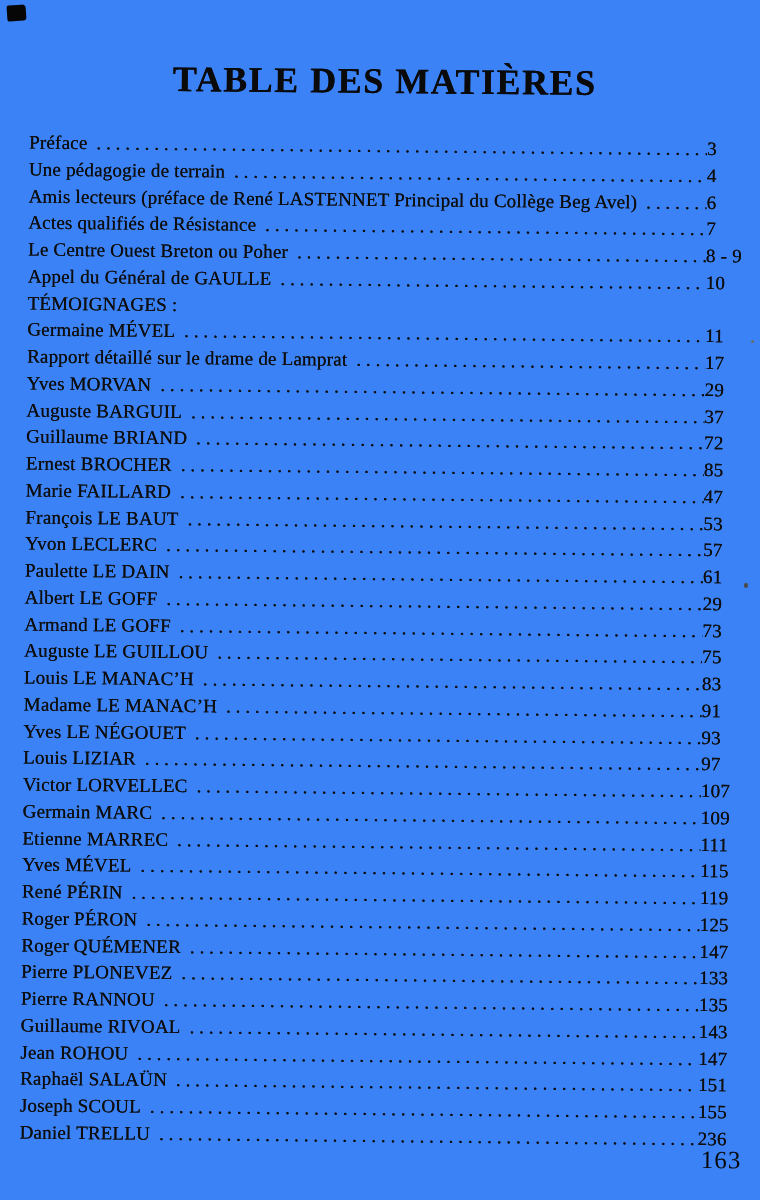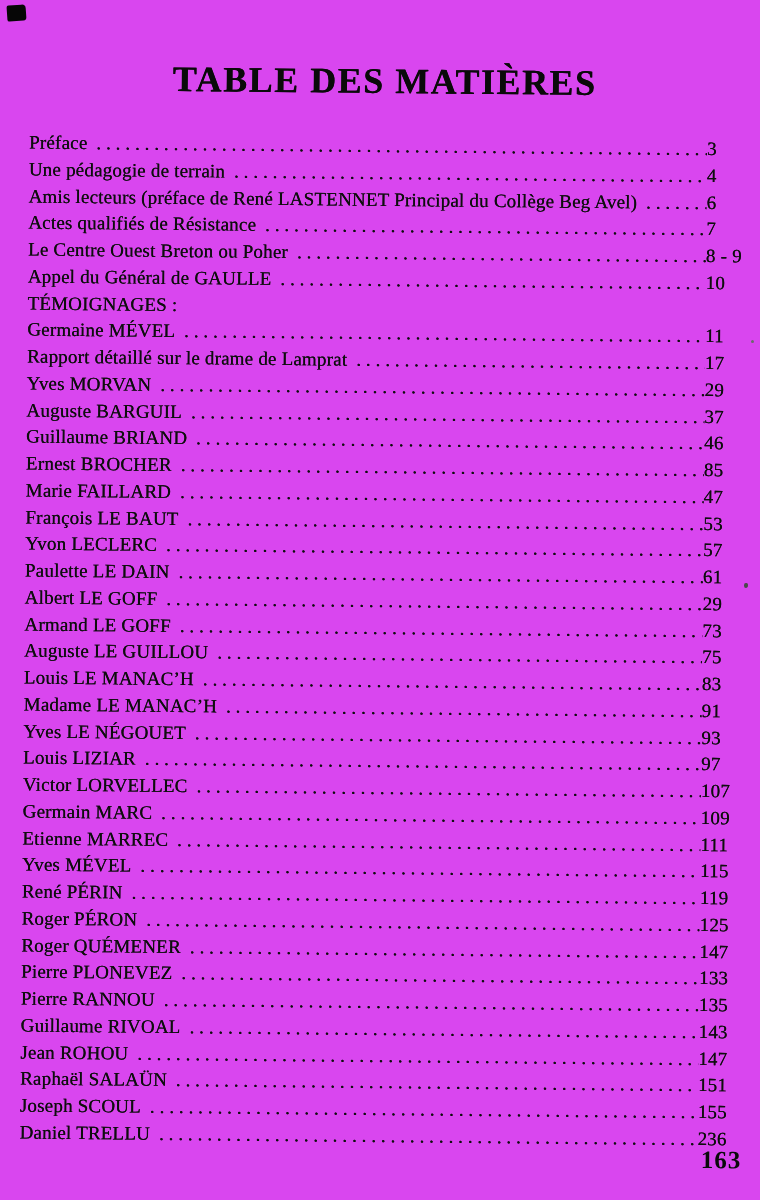--- a/index.html
+++ b/index.html
@@ -4,21 +4,21 @@
 <style>
   html, body {
     margin: 0;
     padding: 0;
     background: #ffffff;
   }
   .sheet {
     position: relative;
     width: 760px;
     height: 1200px;
-    background: #d946ef;
+    background: #3b82f6;
     overflow: hidden;
     font-family: "Liberation Serif", "DejaVu Serif", serif;
     color: #0e0e0e;
   }
   .scan-rotate {
     position: absolute;
     left: 0; top: 0; right: 0; bottom: 0;
     transform: rotate(0.55deg);
     transform-origin: 380px 560px;
   }
@@ -69,21 +69,21 @@
   .pagenum {
     white-space: nowrap;
     flex: 0 0 auto;
   }
   .no-page .leader { visibility: hidden; }
   .footer-num {
     position: absolute;
     top: 1143px;
     right: 13px;
     font-size: 25px;
-    font-weight: bold;
+    font-weight: normal;
     letter-spacing: 1px;
     color: #0a0a0a;
   }
   
   .corner-blob {
     position: absolute;
     left: 7px;
     top: 5px;
     width: 19px;
     height: 16px;
@@ -197,21 +197,21 @@
       <span class="label">Auguste BARGUIL</span>
       <span class="leader"></span>
     </span>
     <span class="pagenum">37</span>
   </div>
         <div class="row">
     <span class="main">
       <span class="label">Guillaume BRIAND</span>
       <span class="leader"></span>
     </span>
-    <span class="pagenum">46</span>
+    <span class="pagenum">72</span>
   </div>
         <div class="row">
     <span class="main">
       <span class="label">Ernest BROCHER</span>
       <span class="leader"></span>
     </span>
     <span class="pagenum">85</span>
   </div>
         <div class="row">
     <span class="main">

